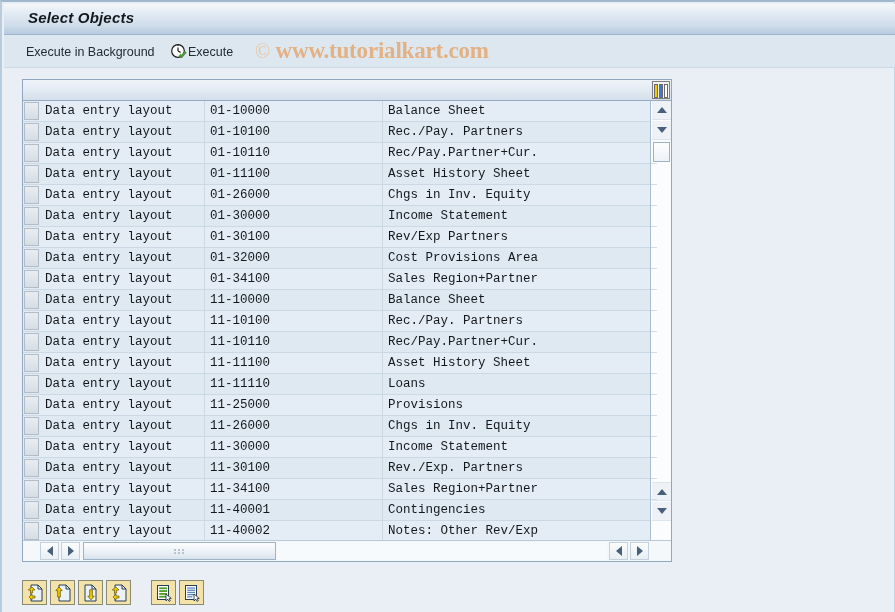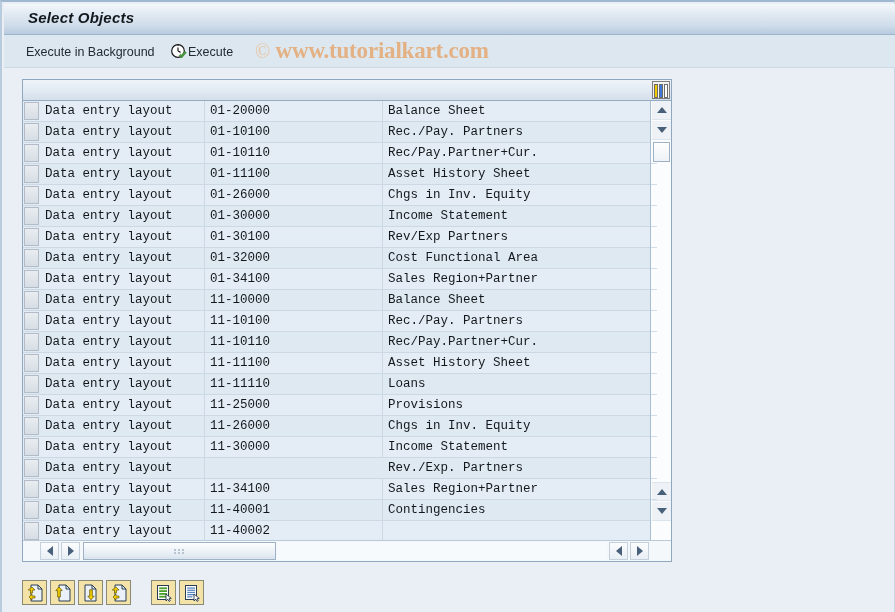--- a/index.html
+++ b/index.html
@@ -380,21 +380,21 @@
           <i></i>
           <i></i>
           <i></i>
         </div>
     </div>
 
     <div id="rows-viewport">
         <div class="row">
           <div class="rsel"></div>
           <div class="cell c0">Data entry layout</div>
-          <div class="cell c1">01-20000</div>
+          <div class="cell c1">01-10000</div>
           <div class="cell c2">Balance Sheet</div>
         </div>
         <div class="row">
           <div class="rsel"></div>
           <div class="cell c0">Data entry layout</div>
           <div class="cell c1">01-10100</div>
           <div class="cell c2">Rec./Pay. Partners</div>
         </div>
         <div class="row">
           <div class="rsel"></div>
@@ -423,21 +423,21 @@
         <div class="row">
           <div class="rsel"></div>
           <div class="cell c0">Data entry layout</div>
           <div class="cell c1">01-30100</div>
           <div class="cell c2">Rev/Exp Partners</div>
         </div>
         <div class="row">
           <div class="rsel"></div>
           <div class="cell c0">Data entry layout</div>
           <div class="cell c1">01-32000</div>
-          <div class="cell c2">Cost Functional Area</div>
+          <div class="cell c2">Cost Provisions Area</div>
         </div>
         <div class="row">
           <div class="rsel"></div>
           <div class="cell c0">Data entry layout</div>
           <div class="cell c1">01-34100</div>
           <div class="cell c2">Sales Region+Partner</div>
         </div>
         <div class="row">
           <div class="rsel"></div>
           <div class="cell c0">Data entry layout</div>
@@ -482,38 +482,40 @@
         </div>
         <div class="row">
           <div class="rsel"></div>
           <div class="cell c0">Data entry layout</div>
           <div class="cell c1">11-30000</div>
           <div class="cell c2">Income Statement</div>
         </div>
         <div class="row">
           <div class="rsel"></div>
           <div class="cell c0">Data entry layout</div>
+          <div class="cell c1">11-30100</div>
           <div class="cell c2">Rev./Exp. Partners</div>
         </div>
         <div class="row">
           <div class="rsel"></div>
           <div class="cell c0">Data entry layout</div>
           <div class="cell c1">11-34100</div>
           <div class="cell c2">Sales Region+Partner</div>
         </div>
         <div class="row">
           <div class="rsel"></div>
           <div class="cell c0">Data entry layout</div>
           <div class="cell c1">11-40001</div>
           <div class="cell c2">Contingencies</div>
         </div>
         <div class="row">
           <div class="rsel"></div>
           <div class="cell c0">Data entry layout</div>
           <div class="cell c1">11-40002</div>
+          <div class="cell c2">Notes: Other Rev/Exp</div>
         </div>
       </div>
 
     <div id="vscroll">
       <div class="vbtn" id="v-up">
           <span class="tri tri-up"></span>
         </div>
       <div class="vbtn" id="v-down">
           <span class="tri tri-down"></span>
         </div>

